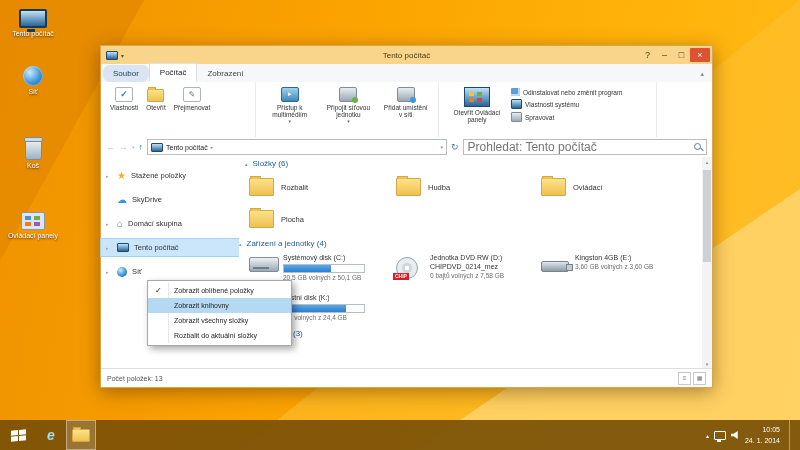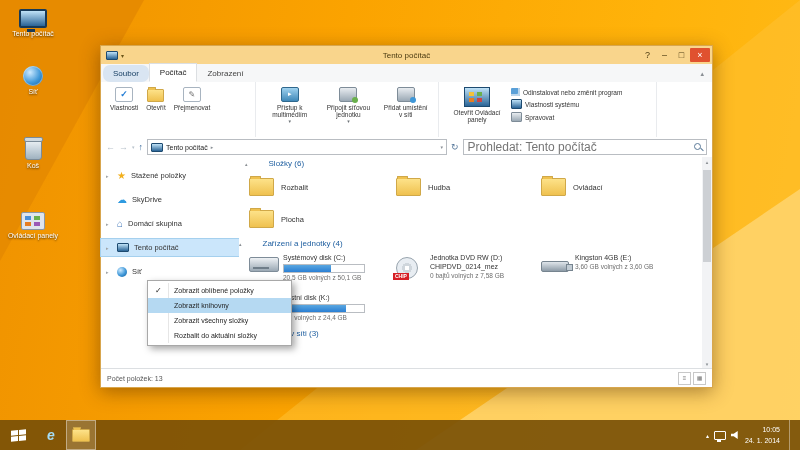--- a/index.html
+++ b/index.html
@@ -79,21 +79,21 @@
   .navpane{position:absolute;left:0;top:111px;width:138px;bottom:18px;background:#fff;padding-top:10px;}
   .nitem{position:relative;height:17px;margin-bottom:7px;display:flex;align-items:center;gap:5px;padding-left:16px;font-size:7.5px;color:#333;}
   .nitem .exp{position:absolute;left:5px;color:#a0a4a8;font-size:5px;}
   .nitem.sel{background:#cbe6fb;outline:1px solid #a5d0ee;}
   .nico-star{color:#f2b01e;font-size:10px;line-height:10px;}
   .nico-cloud{color:#2e9ae0;font-size:10px;line-height:10px;}
   .nico-home{color:#3f76b8;font-size:10px;line-height:10px;}
   .nico-globe{width:10px;height:10px;border-radius:50%;background:radial-gradient(circle at 35% 32%,#cdeaff,#3e97d8 55%,#135a96);}
   
   .content{position:absolute;left:138px;top:111px;right:10px;bottom:18px;background:#fff;overflow:hidden;}
-  .sech{position:absolute;display:flex;align-items:center;gap:21px;font-size:8px;color:#1f5fa0;}
+  .sech{position:absolute;display:flex;align-items:center;gap:5px;font-size:8px;color:#1f5fa0;}
   .sech .chev{color:#8a8f94;font-size:5px;}
   .ftile{position:absolute;width:142px;height:26px;display:flex;align-items:center;gap:7px;}
   .ffold{width:23px;height:16px;flex:0 0 auto;}
   .flabel{font-size:7.5px;color:#333;}
   .dtile{position:absolute;width:142px;height:38px;}
   .dtile .dic{position:absolute;left:0;top:3px;}
   .dtxt{position:absolute;left:34px;top:0;right:0;font-size:7px;color:#333;line-height:1.25;}
   .dbar{width:80px;height:7px;border:1px solid #b9bdc2;margin:1px 0;}
   .dbar i{display:block;height:100%;background:linear-gradient(#5aa7e0,#2a7fd4);}
   .ddetail{font-size:6.5px;color:#6d6d6d;}

